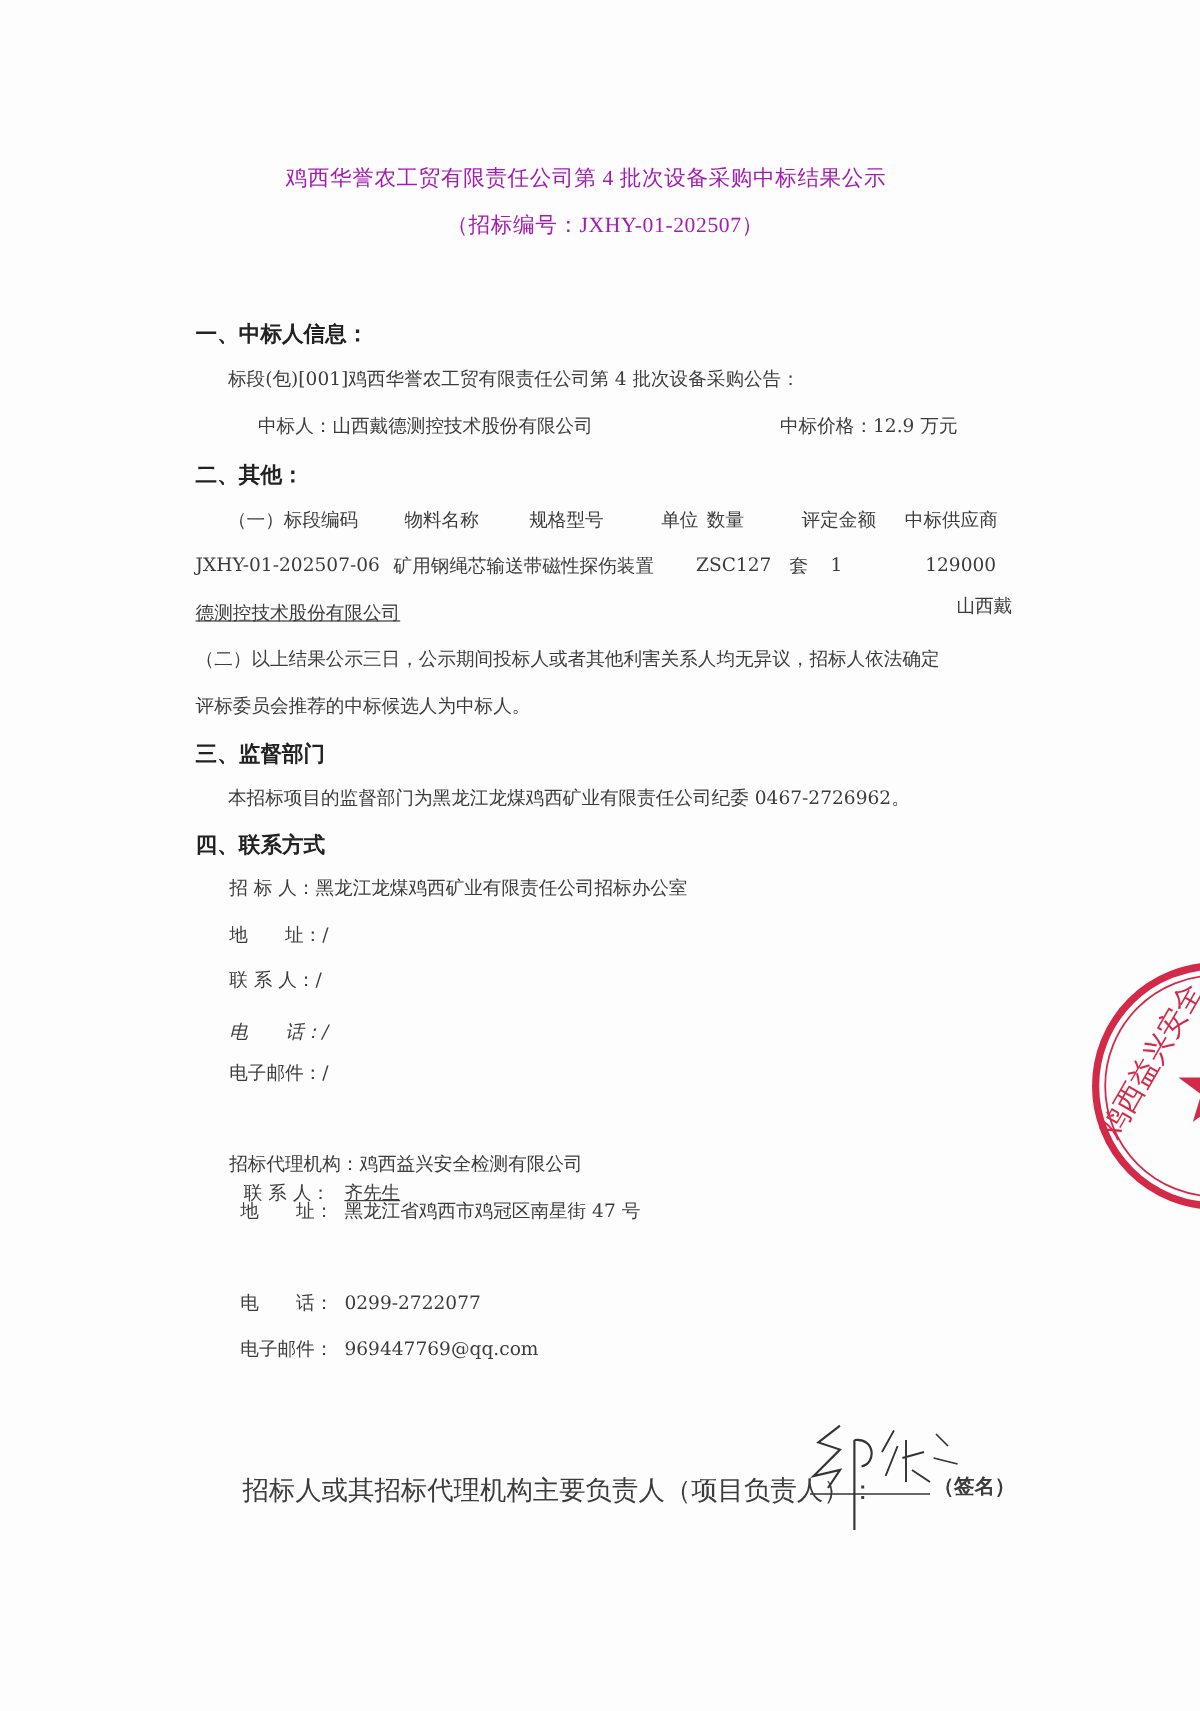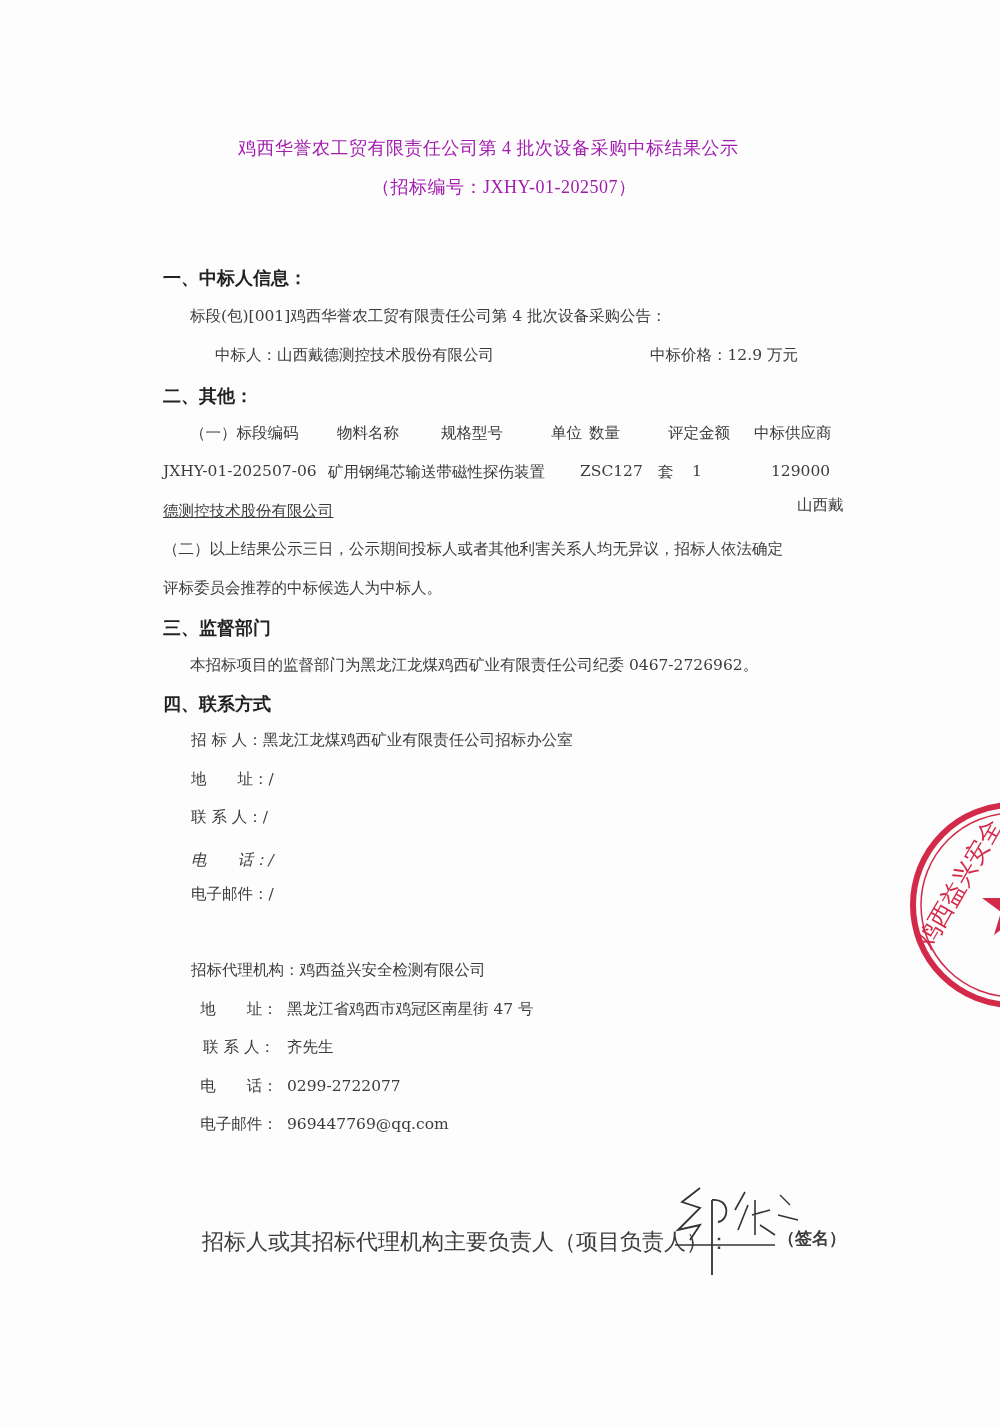--- a/index.html
+++ b/index.html
@@ -58,21 +58,21 @@
     <div class="abs body-text" style="left:191px;top:730px;"><span>招 标 人：</span><span>黑龙江龙煤鸡西矿业有限责任公司招标办公室</span></div>
     <div class="abs body-text" style="left:191px;top:769px;"><span>地　　址：</span><span>/</span></div>
     <div class="abs body-text" style="left:191px;top:807px;"><span>联 系 人：</span><span>/</span></div>
     <div class="abs body-text" style="left:191px;top:850px;font-style:italic;"><span>电　　话：</span><span>/</span></div>
     <div class="abs body-text" style="left:191px;top:884px;"><span>电子邮件：</span><span>/</span></div>
   </div>
 
   <div>
     <div class="abs body-text" style="left:191px;top:960px;"><span>招标代理机构：</span><span>鸡西益兴安全检测有限公司</span></div>
     <div class="abs body-text" style="left:191px;top:999px;"><span style="display:inline-block;width:96px;">地　　址：</span><span>黑龙江省鸡西市鸡冠区南星街 47 号</span></div>
-    <div class="abs body-text" style="left:191px;top:1037px;"><span style="display:inline-block;width:96px;">联 系 人：</span><span>齐先生</span></div>
+    <div class="abs body-text" style="left:191px;top:984px;text-decoration:underline;"><span style="display:inline-block;width:96px;">联 系 人：</span><span>齐先生</span></div>
     <div class="abs body-text" style="left:191px;top:1076px;"><span style="display:inline-block;width:96px;">电　　话：</span><span>0299-2722077</span></div>
     <div class="abs body-text" style="left:191px;top:1114px;"><span style="display:inline-block;width:96px;">电子邮件：</span><span>969447769@qq.com</span></div>
   </div>
 
   <div class="abs body-text" style="left:202px;top:1227px;font-size:22px;">招标人或其招标代理机构主要负责人（项目负责人）：</div>
   <div class="abs body-text" style="left:778px;top:1227px;font-size:17px;font-weight:bold;">（签名）</div>
 
   <svg class="sig" viewBox="0 0 170 100">
     <line x1="5" y1="65" x2="105" y2="65" stroke="#333" stroke-width="1.3"></line>
     <path d="M30 8 L12 22 L30 28 L8 50 L30 45 L20 60" fill="none" stroke="#333" stroke-width="1.8"></path>

